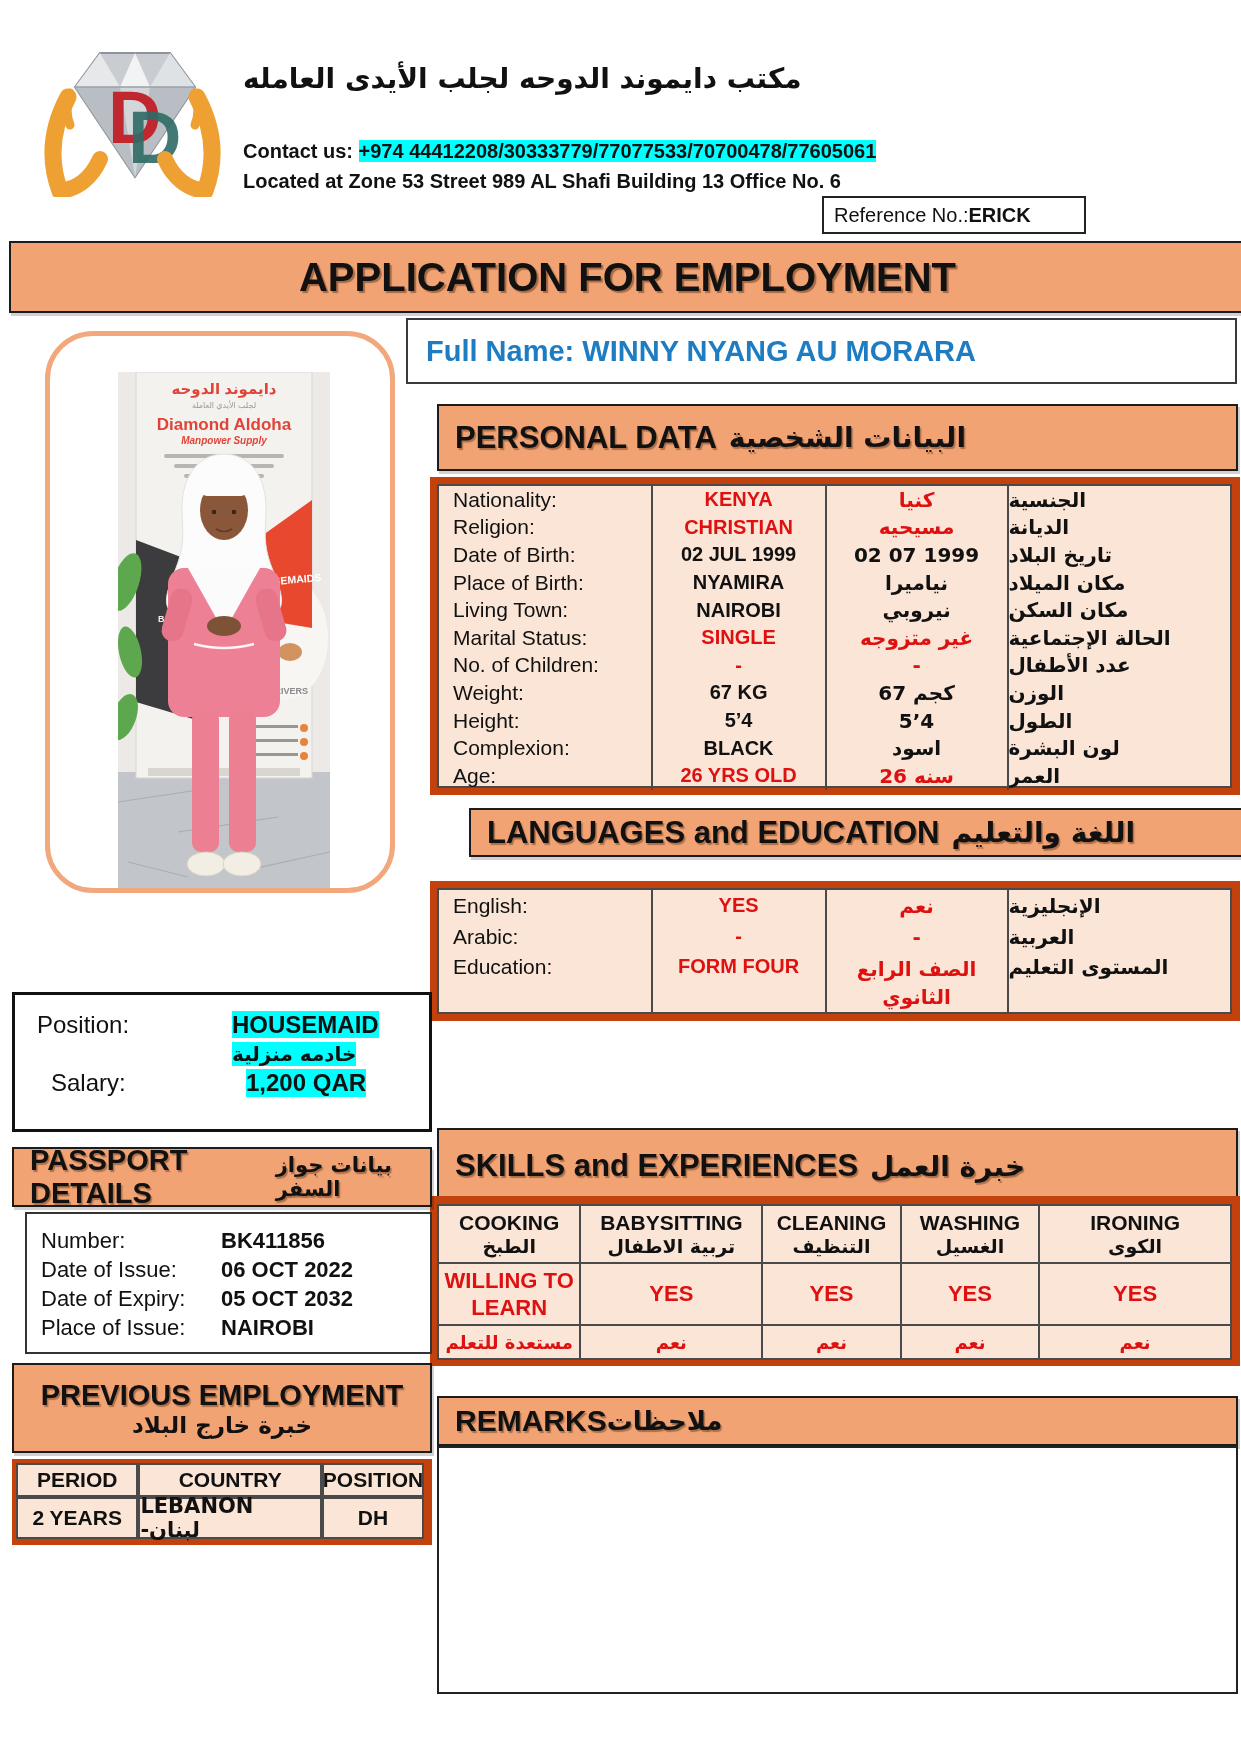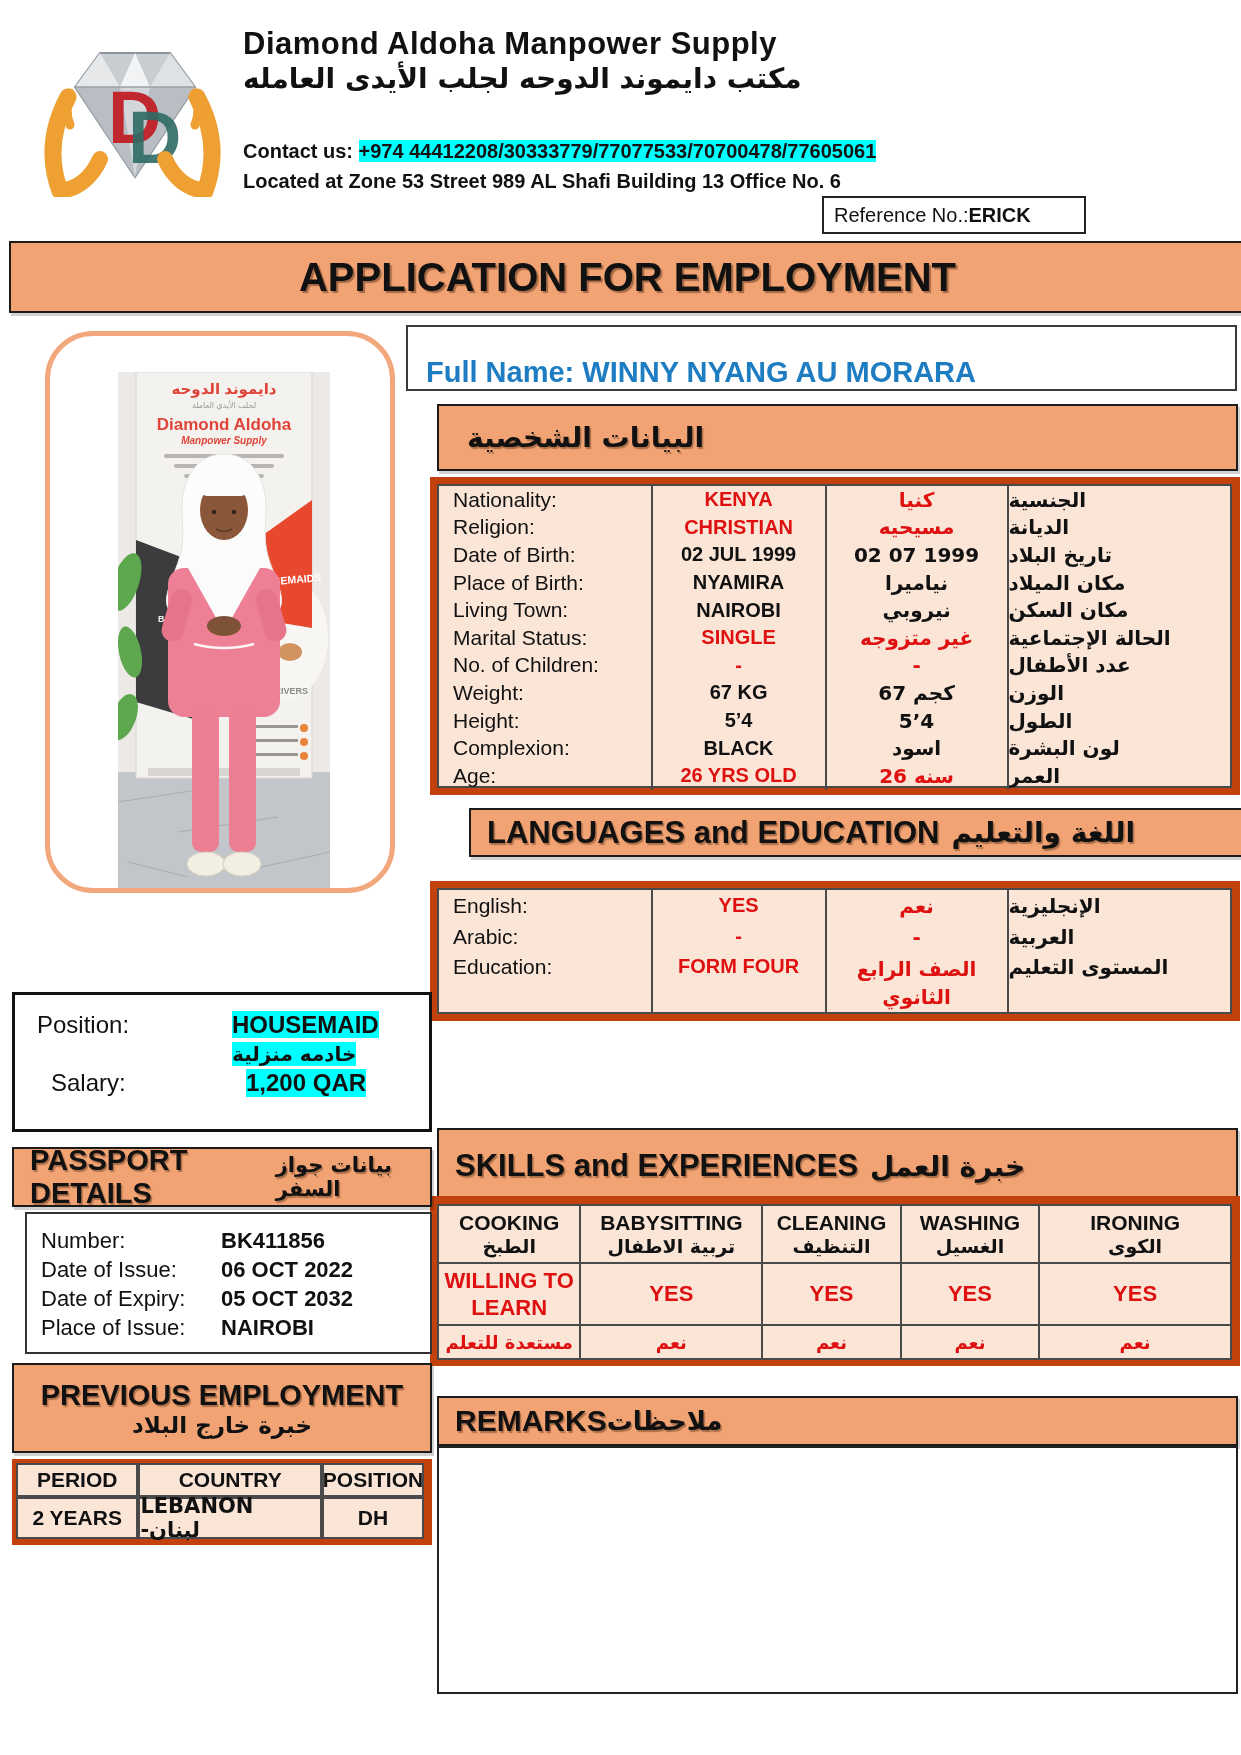--- a/index.html
+++ b/index.html
@@ -20,22 +20,22 @@
   .ref-box{left:822px; top:196px; width:264px; height:38px; border:2px solid #222;
     font-size:20px; display:flex; align-items:center; padding-left:10px; box-sizing:border-box;}
   
   .band{background:#F1A374; border:2px solid #1c1c1c; box-sizing:border-box;
     box-shadow:2px 3px 0 rgba(0,0,0,.18);}
   .band-title{left:9px; top:241px; width:1237px; height:72px; display:flex; align-items:center; justify-content:center;
     font-size:40px; font-weight:bold; text-shadow:2px 2px 1px rgba(70,35,10,.45);}
   .sec-hdr{display:flex; align-items:center; padding-left:16px;
     font-weight:bold; text-shadow:1.5px 2px 1px rgba(70,35,10,.4);}
   
-  .fullname-box{left:406px; top:325px; width:831px; height:66px; border:2px solid #3a3a3a; box-sizing:border-box;
-    display:flex; align-items:flex-end; padding-left:18px; font-size:29px; font-weight:bold; color:#1E7DC2;}
+  .fullname-box{left:406px; top:318px; width:831px; height:66px; border:2px solid #3a3a3a; box-sizing:border-box;
+    display:flex; align-items:center; padding-left:18px; font-size:29px; font-weight:bold; color:#1E7DC2;}
   
   .photo-frame{left:45px; top:331px; width:350px; height:562px; border:5px solid #F2A77C; border-radius:48px;
     box-sizing:border-box; background:#fff;}
   .photo{left:68px; top:36px; width:212px; height:516px; overflow:hidden; background:#ece9e6;}
   
   .panel{background:#c2410c;}
   .grid-tbl{display:grid; background:#FAE5D6; border:2px solid #4a4a4a; box-sizing:border-box;}
   .cell{box-sizing:border-box; display:flex; align-items:center; font-size:20px; overflow:hidden;}
   .cell.lbl{padding-left:14px; font-size:21px;}
   .cell.ctr{justify-content:center; font-weight:bold;}
@@ -77,21 +77,20 @@
     <g stroke="#EFA033" fill="none" stroke-linecap="round">
       <path d="M38,62 C22,92 18,124 30,156" stroke-width="17"></path>
       <path d="M30,156 C48,154 62,142 70,124" stroke-width="16"></path>
       <path d="M40,58 C36,70 36,80 40,90" stroke-width="9"></path>
       <path d="M167,62 C183,92 187,124 175,156" stroke-width="17"></path>
       <path d="M175,156 C157,154 143,142 135,124" stroke-width="16"></path>
       <path d="M165,58 C169,70 169,80 165,90" stroke-width="9"></path>
     </g>
   </svg>
 
-  <div class="abs company-name">Diamond Aldoha Manpower Supply</div>
   <div class="abs company-name-ar ar">مكتب دايموند الدوحه لجلب الأيدى العامله</div>
   <div class="abs contact-line">
     <span>Contact us:</span>
     <span class="cyan">+974 44412208/30333779/77077533/70700478/77605061</span>
   </div>
   <div class="abs address-line">Located at Zone 53 Street 989 AL Shafi Building 13 Office No. 6</div>
 
   <div class="abs ref-box">
     <span>Reference No.:</span>
       <span class="bold">ERICK</span>
@@ -171,20 +170,21 @@
           <rect x="74" y="338" width="27" height="142" rx="9" fill="#ed7f93"></rect>
           <rect x="111" y="338" width="27" height="142" rx="9" fill="#ed7f93"></rect>
           <ellipse cx="88" cy="492" rx="19" ry="12" fill="#f2eee3" stroke="#d9d4c4"></ellipse>
           <ellipse cx="124" cy="492" rx="19" ry="12" fill="#f2eee3" stroke="#d9d4c4"></ellipse>
         </g>
       </svg>
     </div>
   </div>
 
   <div class="abs band sec-hdr" style="left:437px; top:404px; width:801px; height:67px; font-size:31px;">
+    <span>PERSONAL DATA</span>
     <span class="ar" style="margin-left:12px; font-size:28px;">البيانات الشخصية</span>
   </div>
   <div class="abs panel" style="left:430px; top:477px; width:810px; height:318px;">
     <div class="grid-tbl" style="position:absolute; left:7px; top:7px; width:795px; height:304px;
          grid-template-columns:27% 22% 23% 28%; grid-auto-rows:27.6px;">
       <div class="cell lbl vline">Nationality:</div>
       <div class="cell ctr vline red">KENYA</div>
       <div class="cell ctr vline red ar">كنيا</div>
       <div class="cell arl ar">الجنسية</div>
 

